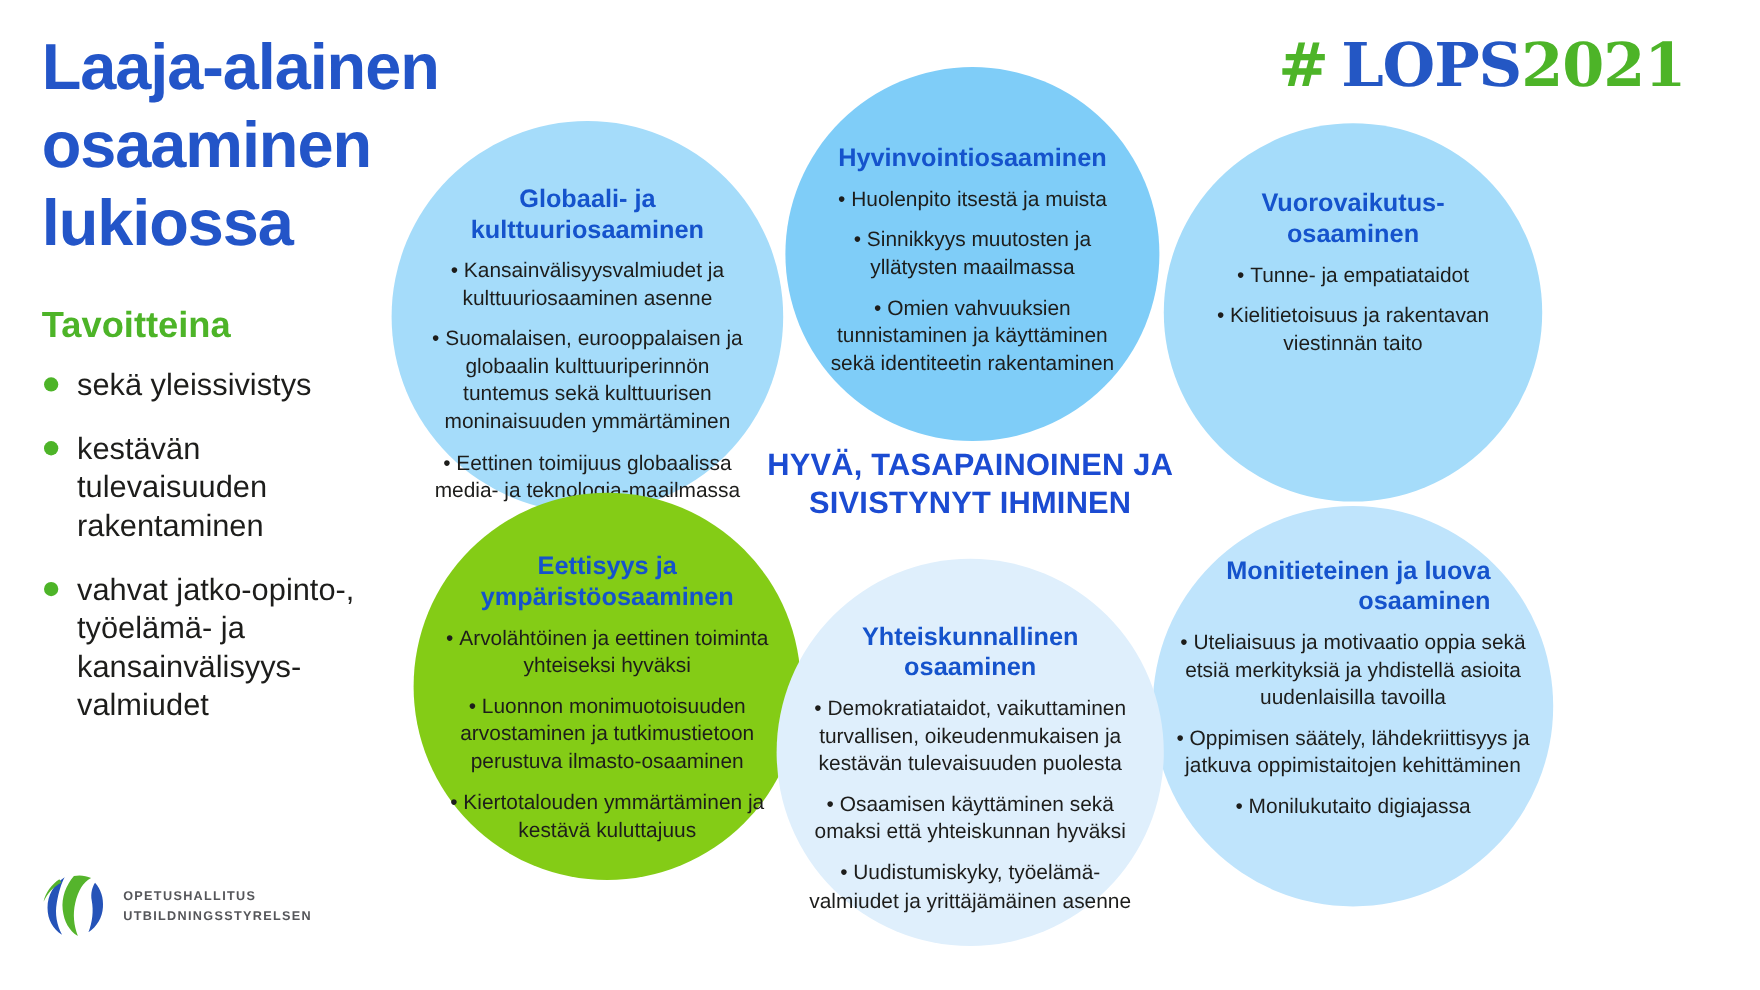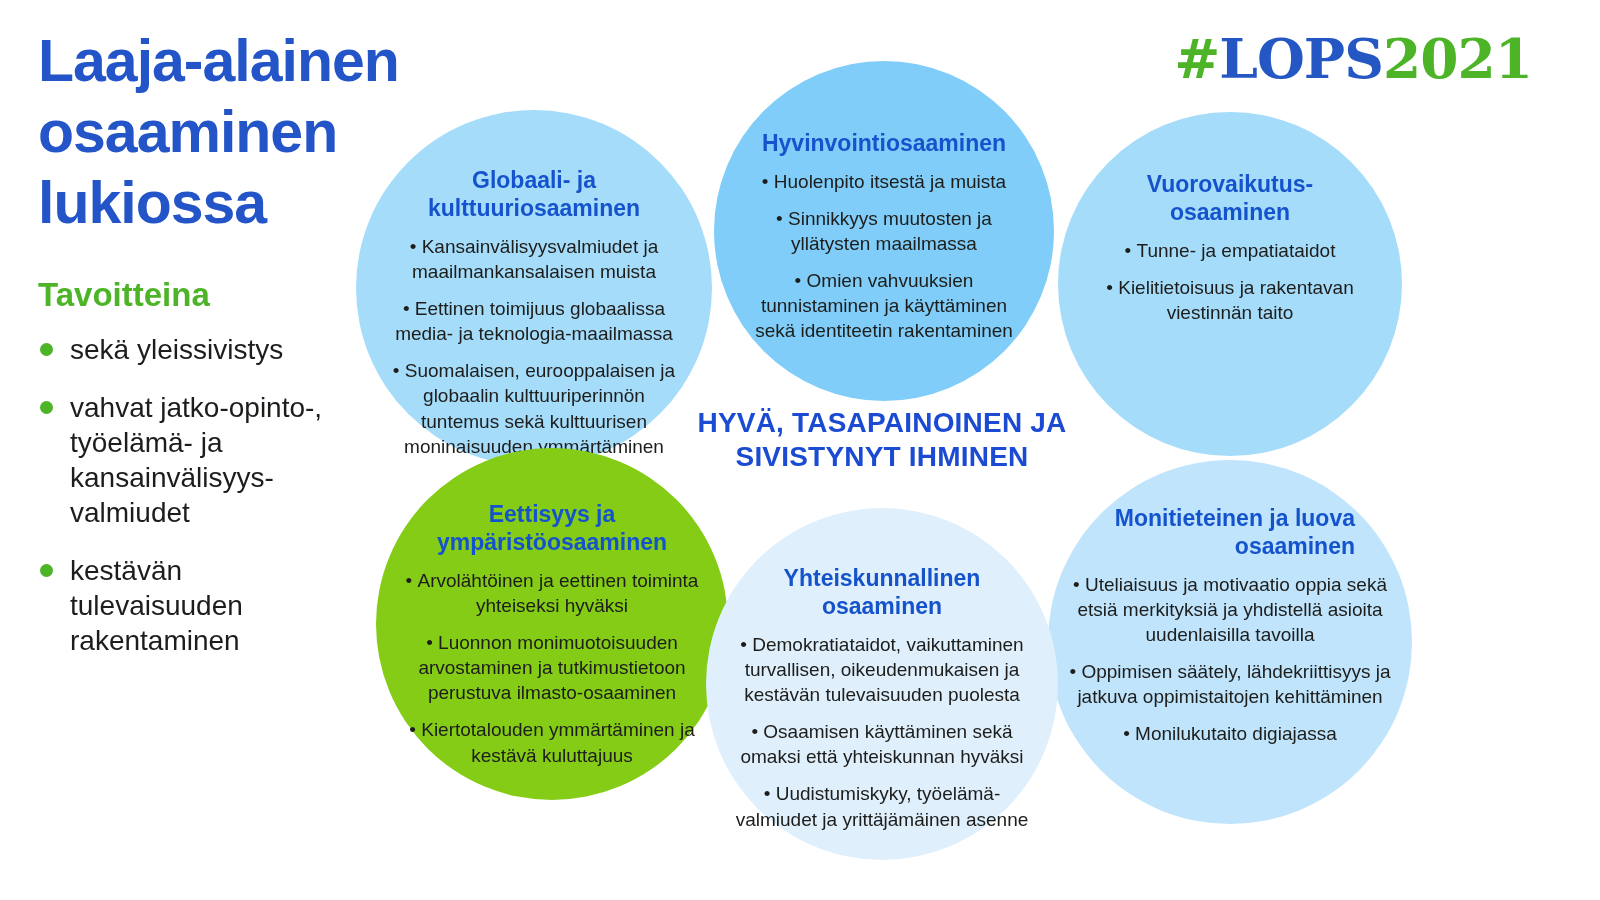--- a/index.html
+++ b/index.html
@@ -30,21 +30,21 @@
     background:var(--green,#4db428);
   }
 
   
   .hashtag {
     position:absolute; top:26px; right:68px;
     font-family:"DejaVu Serif", serif; font-weight:bold;
     font-size:55px; letter-spacing:-1px; white-space:nowrap;
   }
   .hashtag .green { color:var(--green,#4db428); }
-  .hashtag .blue  { color:var(--hashtag-blue,#2457c4); }
+  .hashtag .blue  { color:var(--hashtag-blue,#2457c4);margin-left:12px; }
 
   
   .bubble {
     position:absolute; border-radius:50%; box-sizing:border-box;
     text-align:center; color:var(--body-text,#1d1d1b);
   }
   .bubble h3 {
     margin:12px auto; font-size:23px; line-height:1.22; font-weight:bold;
     color:var(--circle-title-blue,#1553cc);
   }
@@ -84,38 +84,38 @@
 
 <div class="canvas">
 
   <div class="main-title">Laaja-alainen osaaminen lukiossa</div>
 
   <div class="hashtag"><span class="green">#</span><span class="blue">LOPS</span><span class="green">2021</span></div>
 
   <div class="goals-heading">Tavoitteina</div>
   <ul class="goals" id="goals">
       <li>sekä yleissivistys</li>
+      <li>kestävän tulevaisuuden rakentaminen</li>
       <li>vahvat jatko-opinto-, työelämä- ja kansainvälisyys-valmiudet</li>
-      <li>kestävän tulevaisuuden rakentaminen</li>
     </ul>
 
   <div class="bubble c2" style="background: rgb(127, 205, 248);">
     <h3>Hyvinvointiosaaminen</h3>
     <div class="bullets">
         <p>Huolenpito itsestä ja muista</p>
         <p>Sinnikkyys muutosten ja yllätysten maailmassa</p>
         <p>Omien vahvuuksien tunnistaminen ja käyttäminen sekä identiteetin rakentaminen</p>
       </div>
   </div>
   <div class="bubble c1" style="background: rgb(165, 220, 250);">
     <h3>Globaali- ja kulttuuriosaaminen</h3>
     <div class="bullets">
-        <p>Kansainvälisyysvalmiudet ja maailmankansalaisen muista</p>
+        <p>Kansainvälisyysvalmiudet ja kulttuuriosaaminen asenne</p>
+        <p>Suomalaisen, eurooppalaisen ja globaalin kulttuuriperinnön tuntemus sekä kulttuurisen moninaisuuden ymmärtäminen</p>
         <p>Eettinen toimijuus globaalissa media- ja teknologia-maailmassa</p>
-        <p>Suomalaisen, eurooppalaisen ja globaalin kulttuuriperinnön tuntemus sekä kulttuurisen moninaisuuden ymmärtäminen</p>
       </div>
   </div>
   <div class="bubble c3" style="background: rgb(165, 220, 250);">
     <h3>Vuorovaikutus-osaaminen</h3>
     <div class="bullets">
         <p>Tunne- ja empatiataidot</p>
         <p>Kielitietoisuus ja rakentavan viestinnän taito</p>
       </div>
   </div>
 
@@ -139,14 +139,26 @@
     <h3>Yhteiskunnallinen osaaminen</h3>
     <div class="bullets">
         <p>Demokratiataidot, vaikuttaminen turvallisen, oikeudenmukaisen ja kestävän tulevaisuuden puolesta</p>
         <p>Osaamisen käyttäminen sekä omaksi että yhteiskunnan hyväksi</p>
         <p>Uudistumiskyky, työelämä-valmiudet ja yrittäjämäinen asenne</p>
       </div>
   </div>
 
   <div class="center-statement">HYVÄ, TASAPAINOINEN JA SIVISTYNYT IHMINEN</div>
 
+  <div class="footer-logo">
+    <svg viewBox="0 0 100 100" width="60" height="60" aria-hidden="true">
+      <path id="logo-left-blue" d="M38 6 C22 16 12 33 12 52 C12 70 20 84 34 93 C26 78 23 62 26 45 C29 28 33 15 38 6 Z" fill="#2553b8"></path>
+      <path id="logo-green-leaf" d="M52 4 C40 18 33 36 35 55 C37 73 45 87 58 95 C52 79 50 62 54 45 C58 27 66 13 78 7 C70 3 60 2 52 4 Z" fill="#55b42c"></path>
+      <path id="logo-right-blue" d="M84 14 C93 24 97 37 96 51 C95 67 87 81 74 89 C80 74 82 57 79 41 C77 30 80 20 84 14 Z" fill="#2553b8"></path>
+      <path id="logo-top-green" d="M30 9 C18 17 9 29 6 43 C12 30 21 20 33 14 Z" fill="#55b42c"></path>
+    </svg>
+    <div class="logo-text">
+      <div>OPETUSHALLITUS</div>
+      <div>UTBILDNINGSSTYRELSEN</div>
+    </div>
+  </div>
 
 </div>
 
 </body></html>

